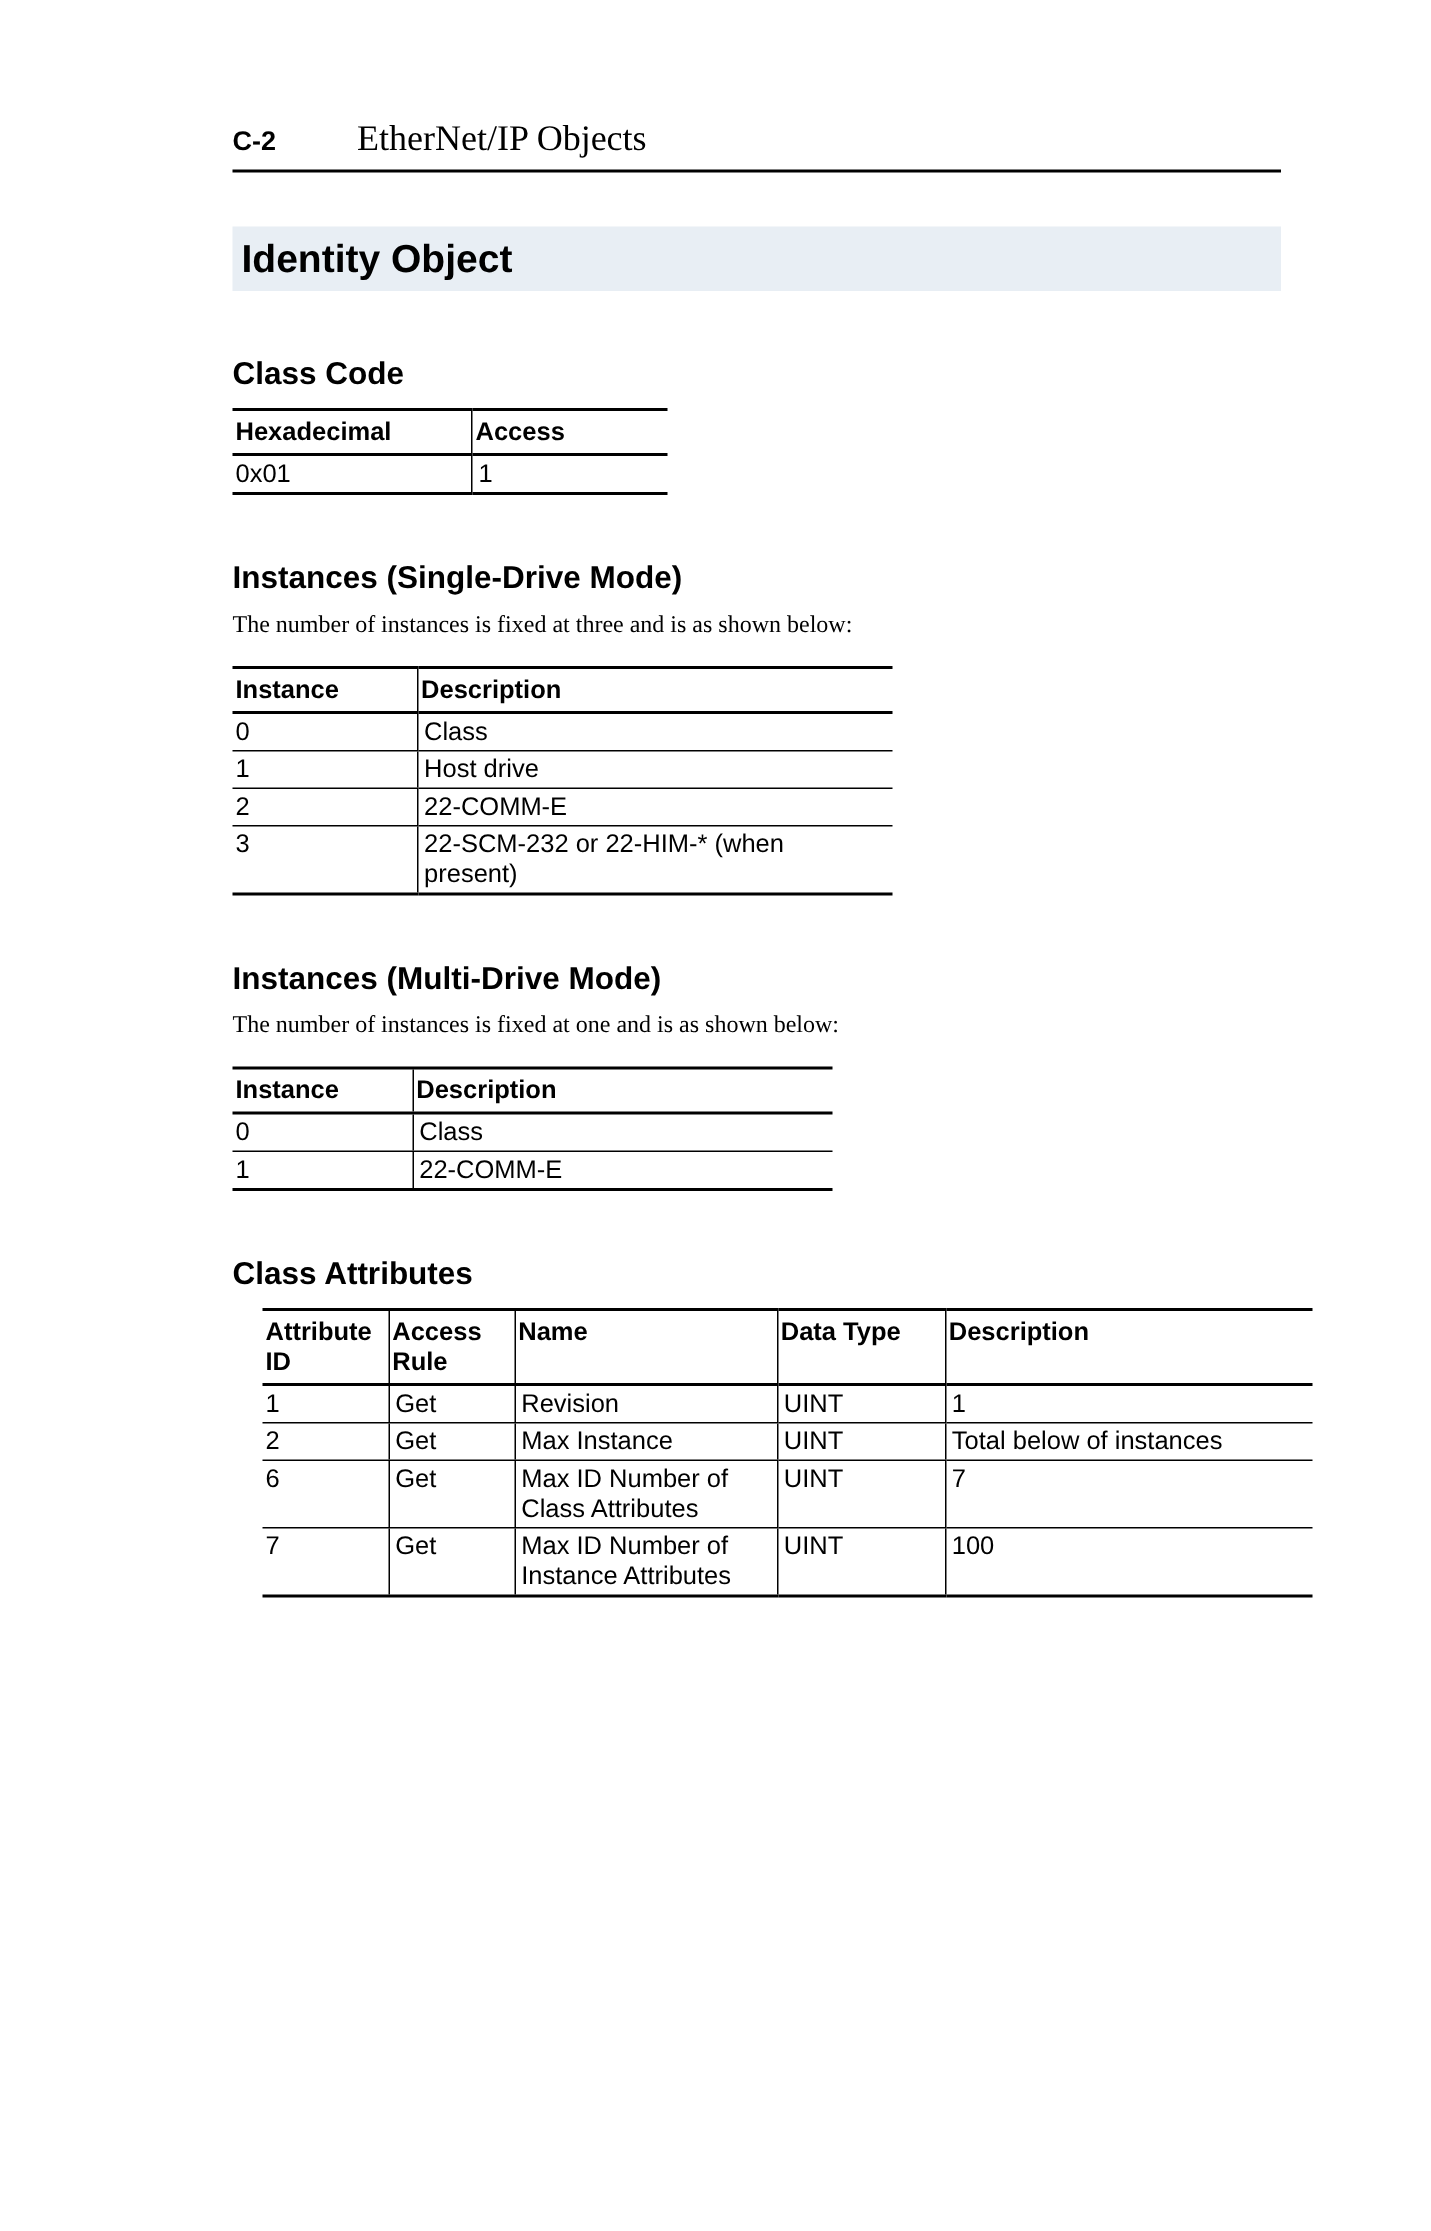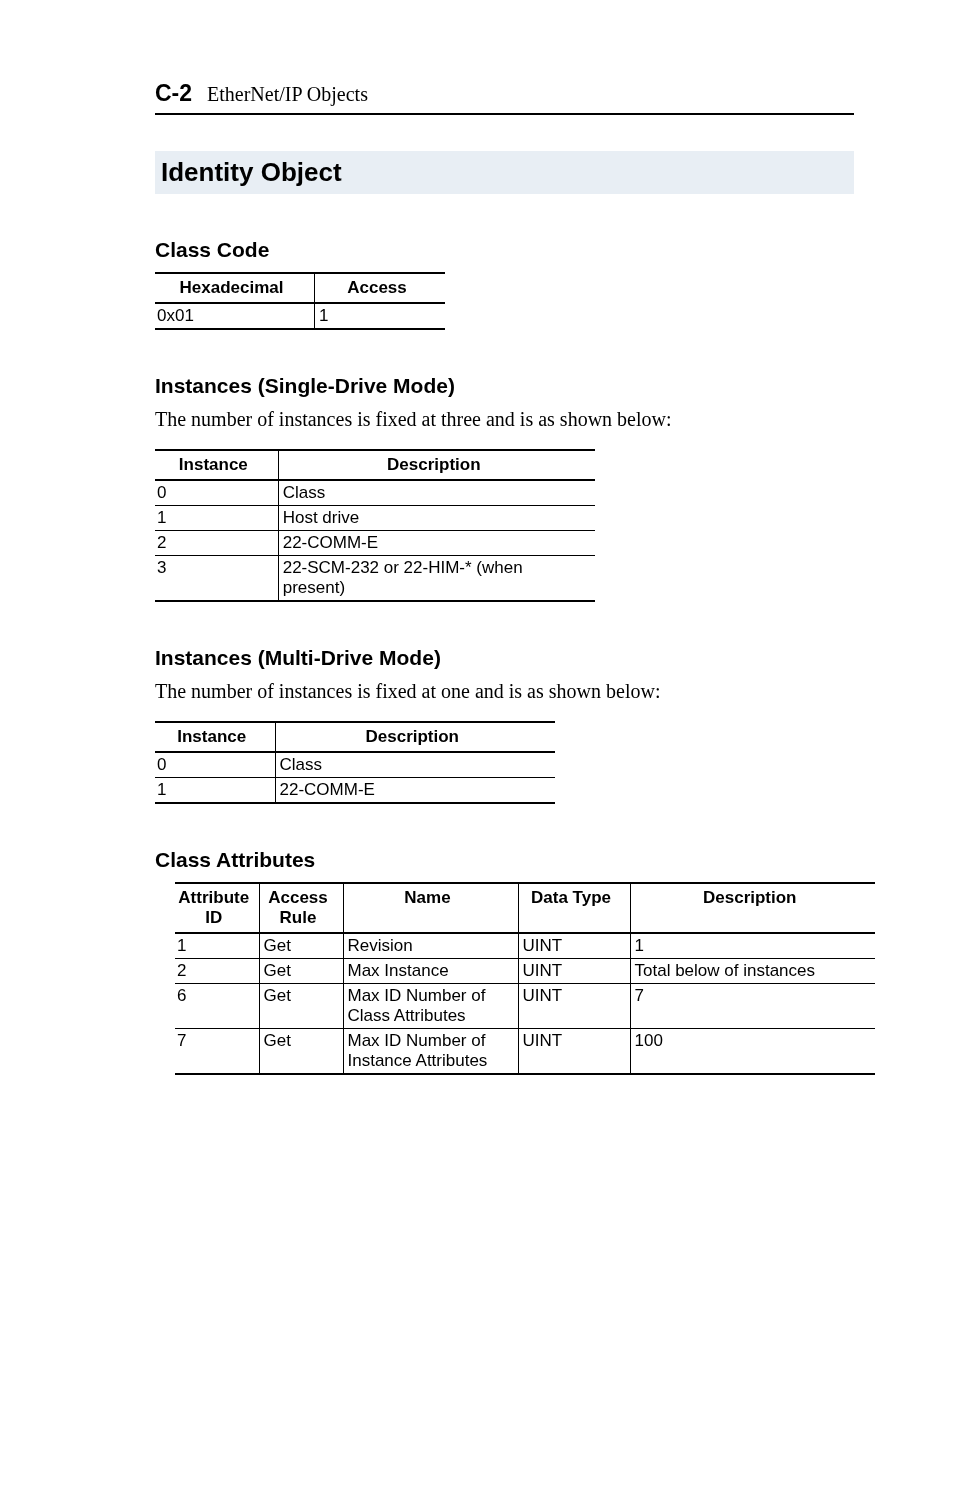--- a/index.html
+++ b/index.html
@@ -16,55 +16,55 @@
   .header-row {
     display: flex;
     align-items: baseline;
     border-bottom: 2px solid #000;
     padding-bottom: 6px;
     margin-bottom: 36px;
   }
   .page-number {
     font-family: Arial, Helvetica, sans-serif;
     font-weight: bold;
-    font-size: 23px;
-    margin-right: 15px;
+    font-size: 18px;
+    margin-right: 54px;
   }
   .header-title {
     font-family: "Times New Roman", Times, serif;
-    font-size: 20px;
+    font-size: 24px;
   }
   .section-banner {
     background: #e8eef4;
     font-family: Arial, Helvetica, sans-serif;
     font-weight: bold;
     font-size: 26px;
     padding: 6px 6px;
     margin-bottom: 44px;
   }
   .sub-heading {
     font-family: Arial, Helvetica, sans-serif;
     font-weight: bold;
     font-size: 21px;
     margin-top: 0;
     margin-bottom: 10px;
   }
   .body-text {
     font-family: "Times New Roman", Times, serif;
-    font-size: 20px;
+    font-size: 16px;
     margin-top: 6px;
     margin-bottom: 18px;
   }
   table {
     border-collapse: collapse;
     font-family: Arial, Helvetica, sans-serif;
     font-size: 17px;
   }
   .tbl th {
-    text-align: center;
+    text-align: left;
     font-weight: bold;
     padding: 4px 8px 4px 2px;
     border-top: 2px solid #000;
     border-bottom: 2px solid #000;
     border-left: 1px solid #000;
     vertical-align: top;
   }
   .tbl th:first-child {
     border-left: none;
   }

